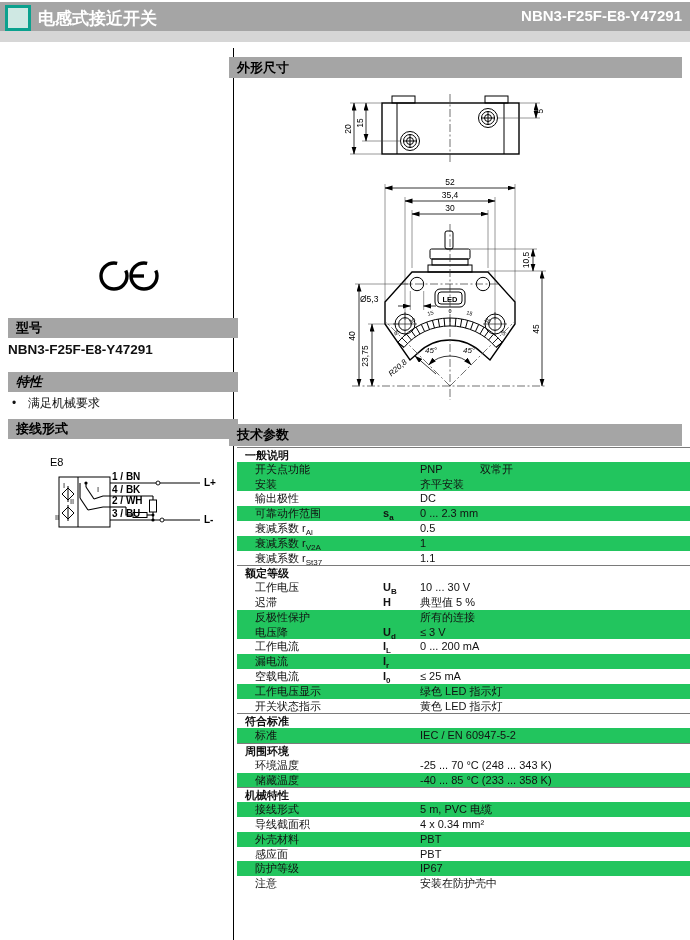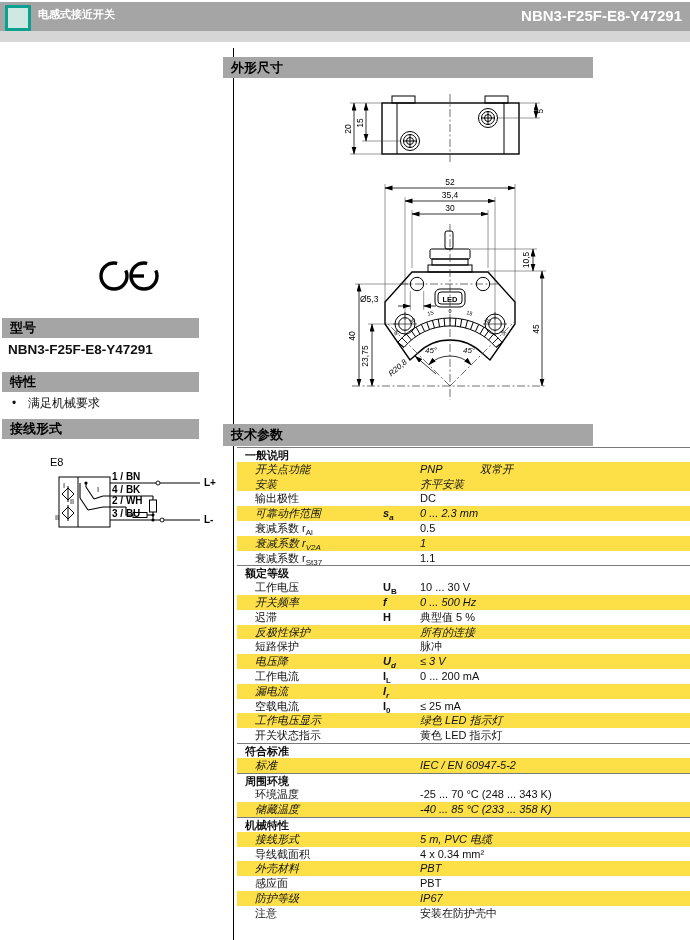--- a/index.html
+++ b/index.html
@@ -2,40 +2,40 @@
 <html><head>
 <meta charset="utf-8">
 <style>
   html,body{margin:0;padding:0;}
   body{font-family:"Liberation Sans",sans-serif;background:#fff;}
   .page{position:relative;width:690px;height:940px;background:#fff;overflow:hidden;color:#111;}
 
   
   .topbar{position:absolute;left:0;top:2px;width:690px;height:29px;background:#a5a5a5;}
   .topbar .brandbox{position:absolute;left:5px;top:3px;width:20px;height:20px;border:3px solid #0ba18e;background:#cfe8e3;}
-  .topbar .ttl{position:absolute;left:38px;top:5px;font-size:11px;font-weight:bold;color:#fff;}
+  .topbar .ttl{position:absolute;left:38px;top:5px;font-size:17px;font-weight:bold;color:#fff;}
   .topbar .pn{position:absolute;right:8px;top:5px;font-size:15px;font-weight:bold;color:#fff;}
   .substrip{position:absolute;left:0;top:31px;width:690px;height:11px;background:#d6d6d6;}
 
   .divider{position:absolute;left:233px;top:48px;width:1px;height:892px;background:#000;}
 
   
   .bar{position:absolute;background:#a5a5a5;color:#000;font-weight:bold;font-size:13px;line-height:20px;padding-left:8px;box-sizing:border-box;}
-  .bar-left{left:2px;width:197px;height:20px;}
-  .bar-right{left:223px;width:370px;}
+  .bar-left{left:8px;width:230px;height:20px;}
+  .bar-right{left:229px;width:453px;}
 
   .model-value{position:absolute;left:8px;top:342px;font-size:13.5px;font-weight:bold;}
   .feature-line{position:absolute;left:12px;top:395px;font-size:12px;}
   .feature-line .blt{display:inline-block;width:16px;}
 
   
   .spec-table{position:absolute;left:237px;top:447px;width:453px;}
   .spec-head{height:14.8px;line-height:14.8px;font-size:11px;font-weight:bold;padding-left:8px;border-top:1px solid #7a7a7a;box-sizing:border-box;background:#fff;}
   .spec-row{position:relative;height:14.8px;line-height:14.8px;font-size:11px;background:#fff;}
-  .spec-row.shaded{background:#fde047;font-style:italic;}
+  .spec-row.shaded{background:#22c55e;}
   .spec-row .lab{position:absolute;left:18px;white-space:nowrap;}
   .spec-row .sym{position:absolute;left:146px;font-weight:bold;white-space:nowrap;}
   .spec-row .val{position:absolute;left:183px;white-space:nowrap;}
   .spec-row .val2{position:absolute;left:243px;white-space:nowrap;}
   sub{font-size:8px;}
 
   svg{position:absolute;overflow:visible;}
   .thin{stroke:#444;stroke-width:0.55;fill:none;}
   .dim{stroke:#000;stroke-width:0.8;fill:none;}
   .outline{stroke:#000;stroke-width:1.4;fill:none;}
@@ -61,21 +61,21 @@
 
   <svg style="left:96px;top:258px;" width="64" height="36" viewBox="0 0 64 36">
     <circle cx="18" cy="18" r="13" fill="none" stroke="#000" stroke-width="3.4" pathLength="100" stroke-dasharray="86 14" stroke-dashoffset="7"></circle>
     <circle cx="48" cy="18" r="13" fill="none" stroke="#000" stroke-width="3.4" pathLength="100" stroke-dasharray="86 14" stroke-dashoffset="7"></circle>
     <line x1="35" y1="18" x2="48" y2="18" stroke="#000" stroke-width="3.4"></line>
   </svg>
 
   <div class="bar bar-left" style="top:318px;">型号</div>
   <div class="model-value">NBN3-F25F-E8-Y47291</div>
 
-  <div class="bar bar-left" style="top:372px;">特性</div>
+  <div class="bar bar-left" style="top:372px;font-style:italic;">特性</div>
   <div class="feature-line">
     <span class="blt">•</span><span>满足机械要求</span>
   </div>
 
   <div class="bar bar-left" style="top:419px;">接线形式</div>
 
   <svg style="left:0;top:448px;" width="230" height="115" viewBox="0 0 230 115">
     <text x="50" y="18" font-size="11">E8</text>
 
     <rect x="59" y="29" width="51" height="50" class="mid"></rect>
@@ -312,38 +312,29 @@
       <div class="spec-row">
         <span class="lab">衰减系数 r<sub>St37</sub></span>
         <span class="val">1.1</span>
       </div>
       <div class="spec-head">额定等级</div>
       <div class="spec-row">
         <span class="lab">工作电压</span>
         <span class="sym">U<sub>B</sub></span>
         <span class="val">10 ... 30 V</span>
       </div>
-      <div class="spec-row shaded">
-        <span class="lab">开关频率</span>
-        <span class="sym">f</span>
-        <span class="val">0 ... 500 Hz</span>
-      </div>
       <div class="spec-row">
         <span class="lab">迟滞</span>
         <span class="sym">H</span>
         <span class="val">典型值 5 %</span>
       </div>
       <div class="spec-row shaded">
         <span class="lab">反极性保护</span>
         <span class="val">所有的连接</span>
       </div>
-      <div class="spec-row">
-        <span class="lab">短路保护</span>
-        <span class="val">脉冲</span>
-      </div>
       <div class="spec-row shaded">
         <span class="lab">电压降</span>
         <span class="sym">U<sub>d</sub></span>
         <span class="val">≤ 3 V</span>
       </div>
       <div class="spec-row">
         <span class="lab">工作电流</span>
         <span class="sym">I<sub>L</sub></span>
         <span class="val">0 ... 200 mA</span>
       </div>

